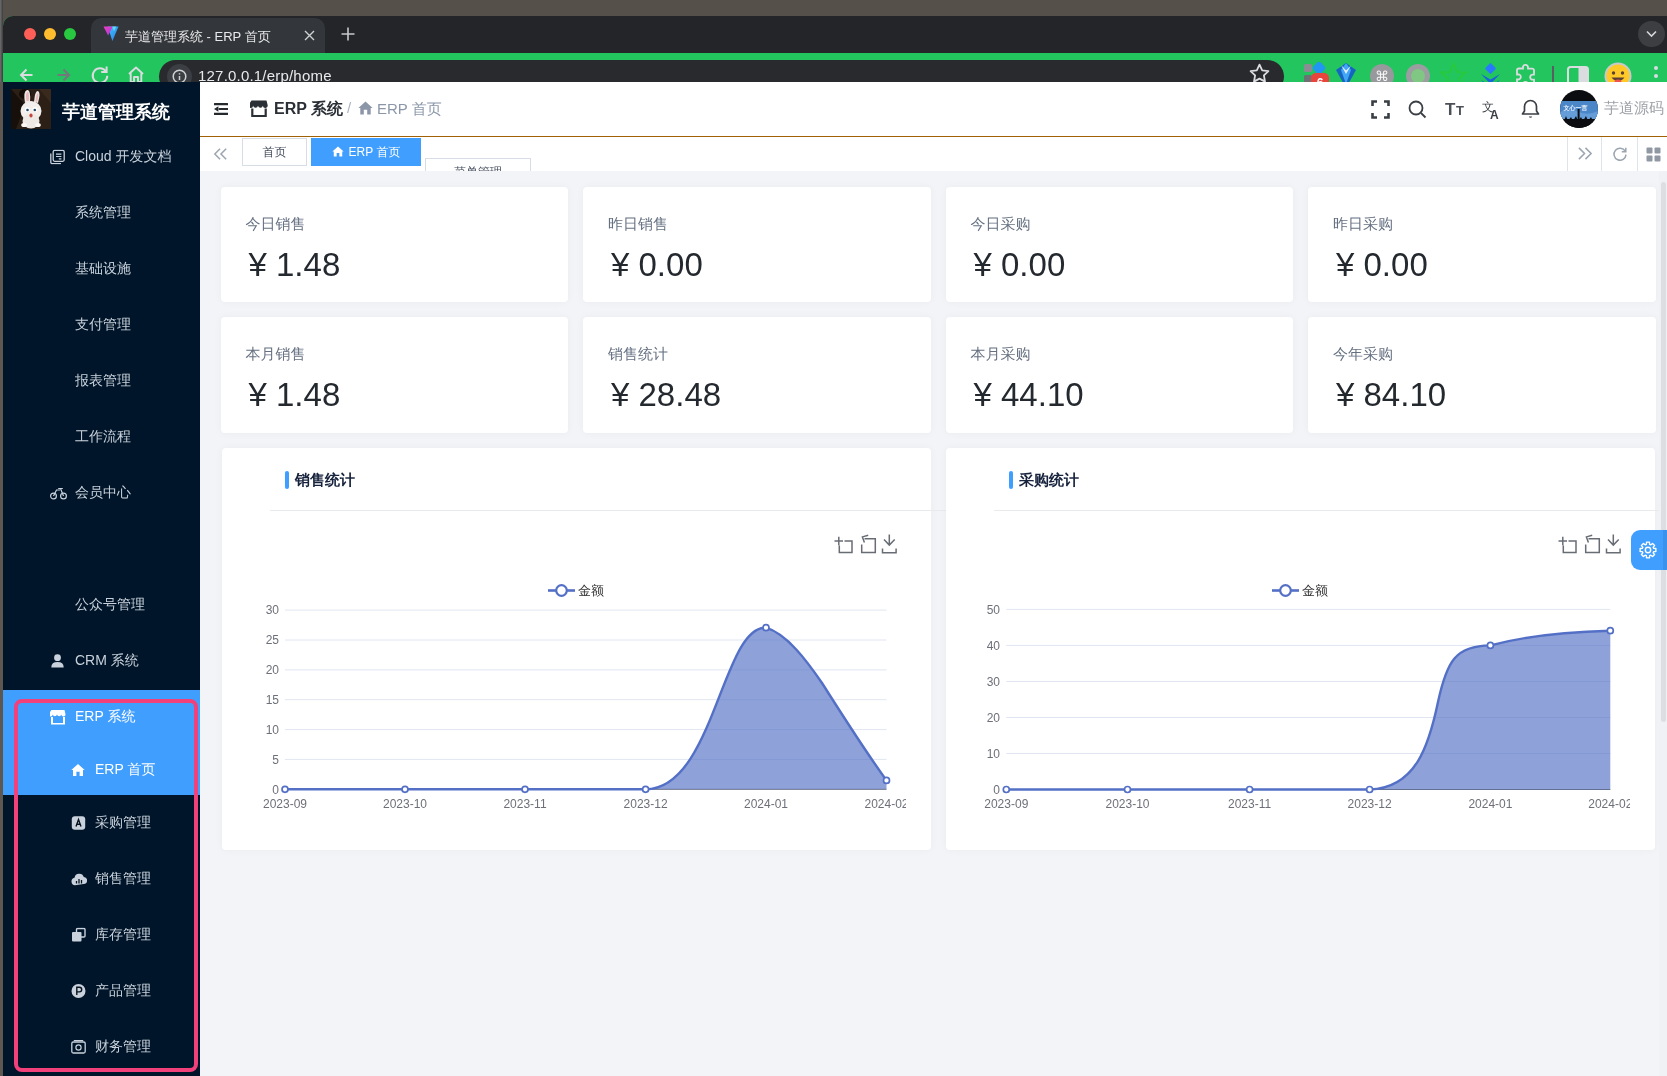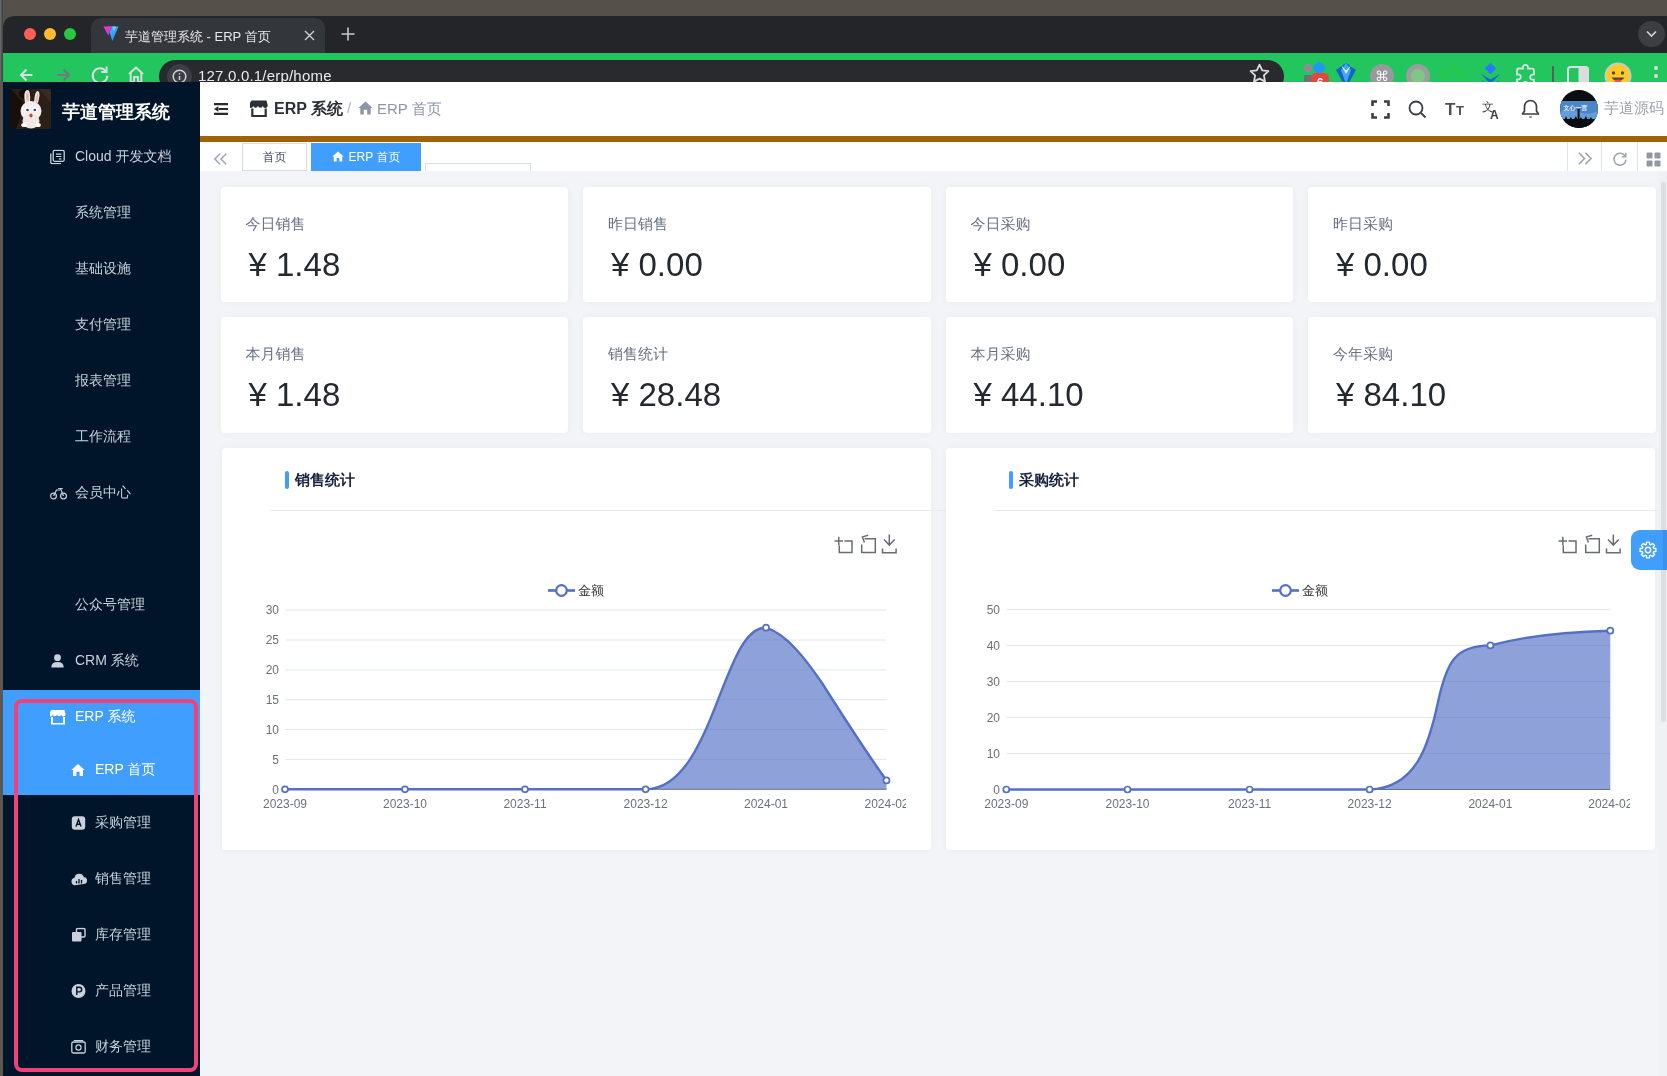--- a/index.html
+++ b/index.html
@@ -28,21 +28,21 @@
 .mi .t2{position:absolute;left:69px;top:50%;transform:translateY(-50%);white-space:nowrap;}
 .mi svg.ic{position:absolute;left:24px;top:50%;transform:translateY(-50%);}
 .mi svg.ic2{position:absolute;left:45px;top:50%;transform:translateY(-50%);}
 .mi svg.ar{position:absolute;right:16px;top:50%;transform:translateY(-50%);}
 #active-block{position:absolute;left:0;top:608px;width:197px;height:105px;background:#409eff;}
 .mi.on{color:#fff;}
 #pinkbox{position:absolute;left:11px;top:617px;width:184px;height:373px;border:4px solid #f2407a;border-radius:8px;z-index:5;}
 
 #main{position:absolute;left:200px;top:0;width:1467px;height:994px;}
 #hdr{position:absolute;left:0;top:0;width:1467px;height:54px;background:#fff;}
-#tabbar{position:absolute;left:0;top:54px;width:1467px;height:35px;background:#fff;border-top:6px solid #a16207;}
+#tabbar{position:absolute;left:0;top:54px;width:1467px;height:35px;background:#fff;border-top:1px solid #a16207;}
 .ttab{position:absolute;top:1px;height:28px;border:1px solid #d8dce5;background:#fff;color:#495060;font-size:12px;line-height:26px;text-align:center;white-space:nowrap;}
 .ttab.on{background:#409eff;border-color:#409eff;color:#fff;}
 #content{position:absolute;left:0;top:89px;width:1467px;height:905px;background:#f3f4f7;}
 .card{position:absolute;background:#fff;border-radius:4px;box-shadow:0 0 8px rgba(0,0,0,0.04);}
 .slabel{position:absolute;left:25px;top:28px;font-size:15px;color:#657081;}
 .sval{position:absolute;left:28px;top:59px;font-size:33px;color:#24292f;letter-spacing:0;}
 .chart-hd{position:absolute;left:0;top:0;width:100%;height:63px;border-bottom:1px solid #e8eaec;margin-left:48px;}
 .chart-hd .bar{position:absolute;left:15px;top:23px;width:4px;height:18px;background:#409eff;border-radius:2px;}
 .chart-hd .tt{position:absolute;left:25px;top:23px;font-size:15px;font-weight:bold;color:#17233d;}
 #footer{position:absolute;left:0;top:962px;width:1467px;text-align:center;font-size:14px;color:#aeb1b7;}

